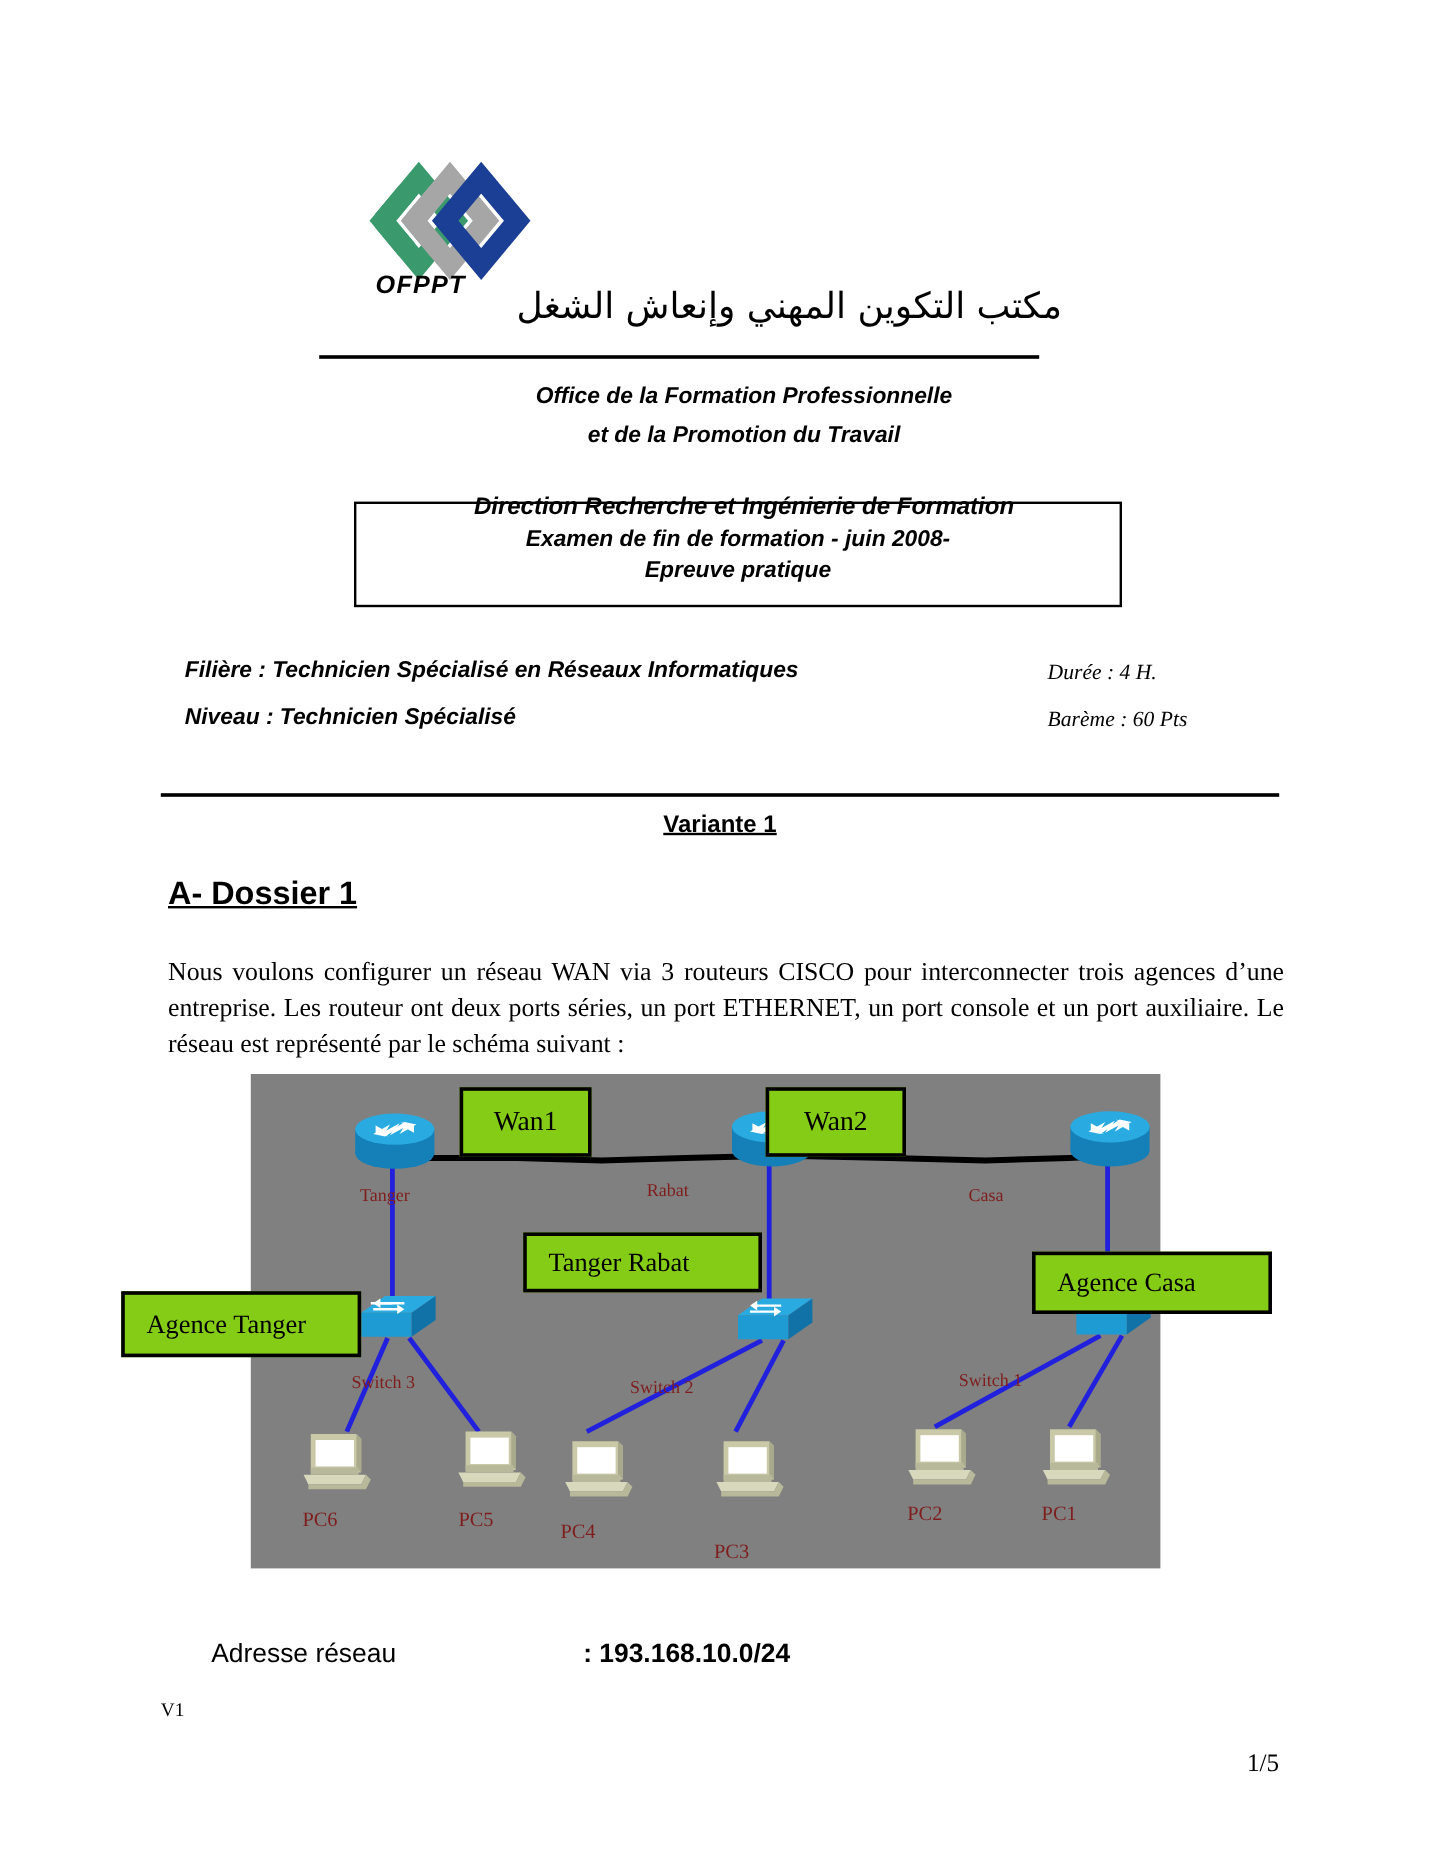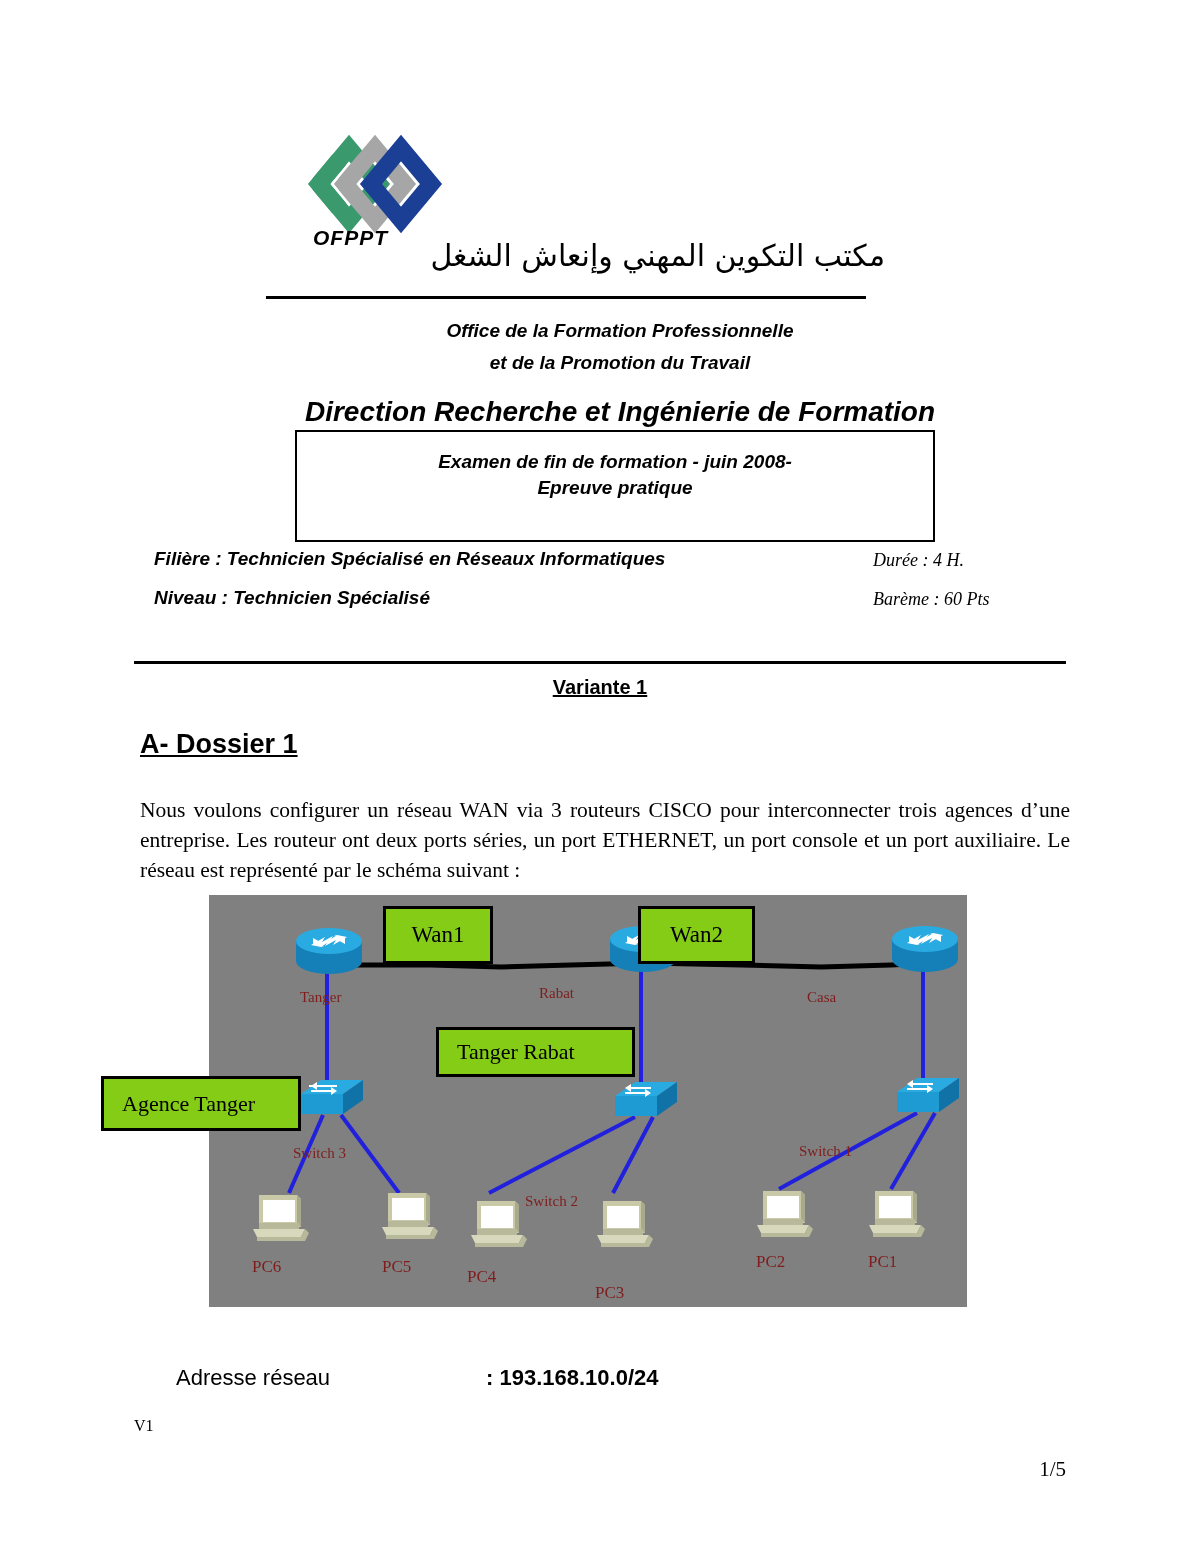--- a/index.html
+++ b/index.html
@@ -70,30 +70,30 @@
     text-align: center;
     font-family: "Liberation Sans", sans-serif;
     font-style: italic;
     font-weight: bold;
     font-size: 19px;
     white-space: nowrap;
   }
   #hdr-office-1 { top: 320px; }
   #hdr-office-2 { top: 352px; }
   #hdr-direction {
-    top: 396px;
-    font-size: 28px;
+    top: 411px;
+    font-size: 20px;
   }
 
   #exam-box {
     position: absolute;
     left: 295px;
-    top: 430px;
+    top: 418px;
     width: 640px;
-    height: 112px;
+    height: 88px;
     border: 2px solid #000;
     box-sizing: border-box;
   }
   #exam-box .exam-line {
     text-align: center;
     font-family: "Liberation Sans", sans-serif;
     font-style: italic;
     font-weight: bold;
     font-size: 19px;
     white-space: nowrap;
@@ -386,41 +386,44 @@
       <svg width="70" height="46" viewBox="0 0 70 46">
         <polygon points="4,18 24,4 66,4 46,18" fill="#29abe2"></polygon>
         <polygon points="4,18 46,18 46,38 4,38" fill="#1f9bd4"></polygon>
         <polygon points="46,18 66,4 66,24 46,38" fill="#1172a8"></polygon>
         <g fill="#ffffff">
           <path d="M14 14 L34 14 L34 11 L40 15 L34 19 L34 16 L14 16 Z"></path>
           <path d="M40 9 L20 9 L20 6 L14 10 L20 14 L20 11 L40 11 Z"></path>
         </g>
       </svg>
     </div>
-    <div class="node-label" style="left:424px; top:256px;margin-top:44px;">Switch 2</div>
+    <div class="node-label" style="left:424px; top:256px;">Switch 2</div>
 
     <div class="node" style="left:792px; top:181px;">
       <svg width="70" height="46" viewBox="0 0 70 46">
         <polygon points="4,18 24,4 66,4 46,18" fill="#29abe2"></polygon>
         <polygon points="4,18 46,18 46,38 4,38" fill="#1f9bd4"></polygon>
         <polygon points="46,18 66,4 66,24 46,38" fill="#1172a8"></polygon>
         <g fill="#ffffff">
           <path d="M14 14 L34 14 L34 11 L40 15 L34 19 L34 16 L14 16 Z"></path>
           <path d="M40 9 L20 9 L20 6 L14 10 L20 14 L20 11 L40 11 Z"></path>
         </g>
       </svg>
     </div>
     <div class="node-label" style="left:698px; top:250px;">Switch 1</div>
 
     <div class="callout" style="left:0px; top:183px; width:200px; height:55px;">
       <span>Agence Tanger</span>
     </div>
     <div class="callout" style="left:335px; top:134px; width:199px; height:50px;">
       <span>Tanger Rabat</span>
     </div>
+    <div class="callout" style="left:759px; top:150px; width:200px; height:52px;">
+      <span>Agence Casa</span>
+    </div>
 
     <div class="node" style="left:148px; top:296px;">
       <svg width="62" height="56" viewBox="0 0 62 56">
         <polygon points="10,6 48,6 52,10 52,38 10,38" fill="#c9c9a8"></polygon>
         <rect x="14" y="11" width="32" height="22" fill="#ffffff"></rect>
         <polygon points="48,6 52,10 52,38 48,34" fill="#a9a98c"></polygon>
         <polygon points="4,40 56,40 52,48 8,48" fill="#d8d8bd"></polygon>
         <polygon points="8,48 52,48 56,40 60,44 56,52 8,52" fill="#b8b89a"></polygon>
         <rect x="10" y="34" width="40" height="6" fill="#b8b89a"></rect>
       </svg>

